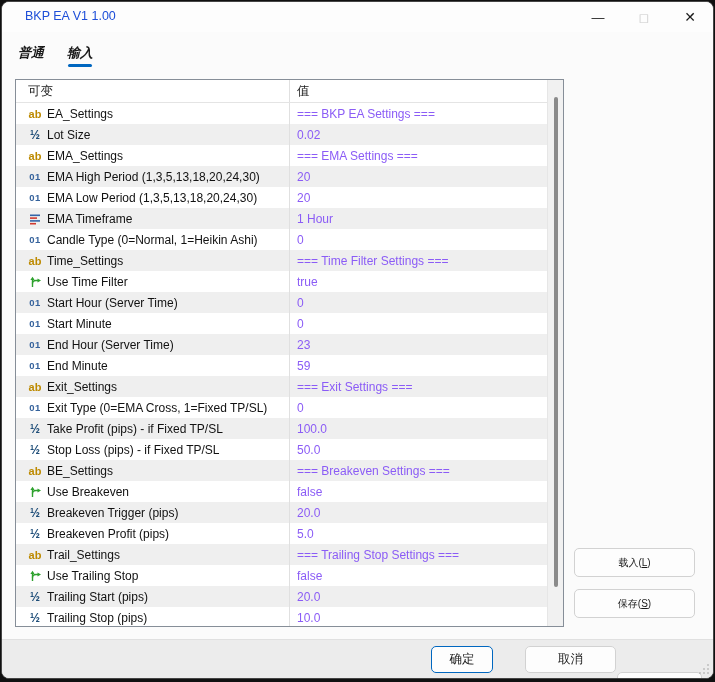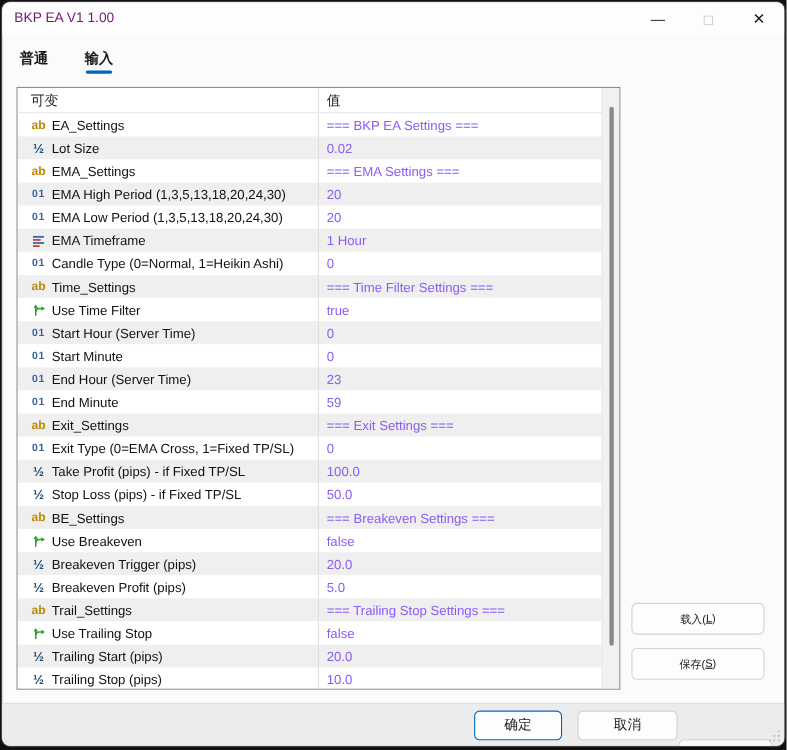--- a/index.html
+++ b/index.html
@@ -10,28 +10,28 @@
     position:relative;
     overflow:hidden;
   }
   .window {
     position:absolute; left:1px; top:1px; width:713px; height:678px;
     background:#fbfbfb; border:1px solid #454545; border-radius:8px;
     overflow:hidden;
   }
   
   .titlebar { position:absolute; left:0; top:0; right:0; height:30px; background:#fdfdfd; }
-  .title-text { position:absolute; left:11px; top:7px; font-size:12.5px; color:#701a75; }
+  .title-text { position:absolute; left:23px; top:7px; font-size:12.5px; color:#1d4ed8; }
   .win-controls { position:absolute; right:0; top:0; height:30px; display:flex; }
   .win-btn { width:46px; height:30px; display:flex; align-items:center; justify-content:center;
              font-size:13px; color:#1a1a1a; cursor:default; }
   .win-btn.disabled { color:#c9c9c9; }
   .win-btn.close { font-size:14px; }
   
-  .tabstrip { position:absolute; left:16px; top:42px; display:flex; gap:33px; }
+  .tabstrip { position:absolute; left:16px; top:42px; display:flex; gap:23px;font-style:italic; }
   .tab { font-size:13px; color:#1a1a1a; font-weight:bold; padding-bottom:5px; position:relative; }
   .tab.active::after {
     content:""; position:absolute; left:1px; right:1px; bottom:0; height:3px;
     background:var(--accent); border-radius:2px;
   }
   
   .param-table {
     position:absolute; left:13px; top:77px; width:549px; height:548px;
     background:#ffffff; border:1px solid #868e98; overflow:hidden;
   }
@@ -69,21 +69,21 @@
   }
   .side-btn .acc { text-decoration:underline; }
   #btn-load { top:546px; }
   #btn-save { top:587px; }
   
   .footer {
     position:absolute; left:0; right:0; bottom:0; height:39px;
     background:#ececec; border-top:1px solid #e0e0e0;
   }
   .footer-btn {
-    position:absolute; top:6px; height:27px; width:80px;
+    position:absolute; top:6px; height:27px; width:62px;
     background:#fdfdfd; border:1px solid #d2d2d2; border-radius:5px;
     font-size:12.5px; color:#1a1a1a; display:flex; align-items:center; justify-content:center;
     cursor:default;
   }
   .footer-btn.primary { border:1.5px solid var(--accent); }
   #btn-ok { left:429px; }
   #btn-cancel { left:523px; width:91px; }
   #btn-reset { left:615px; width:85px;margin-top:26px; }
   .grip { position:absolute; right:3px; bottom:3px; width:12px; height:12px; opacity:0.55; }
 </style>

